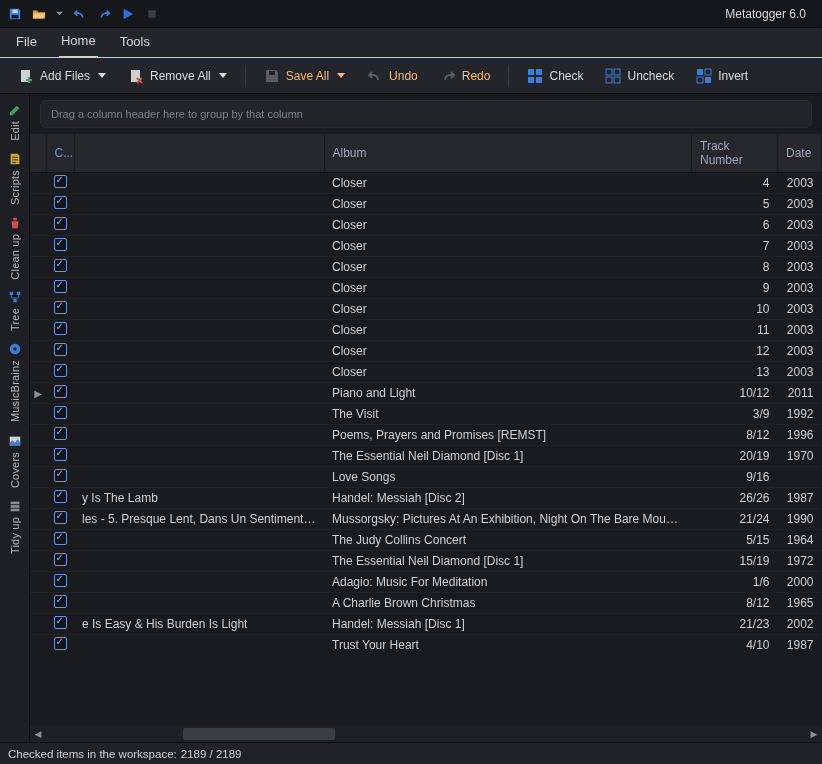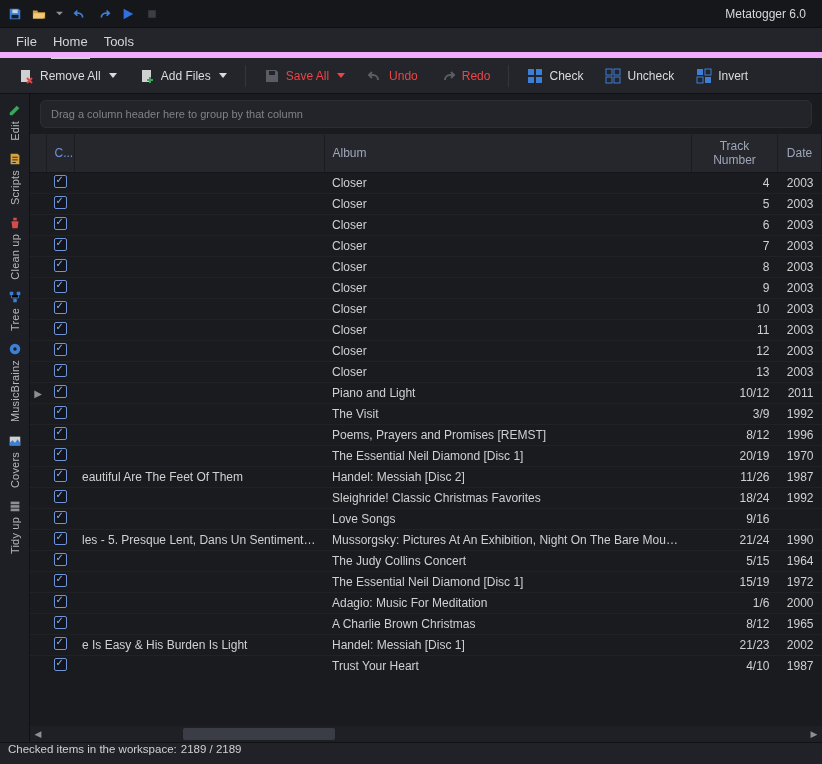--- a/index.html
+++ b/index.html
@@ -26,24 +26,24 @@
   .titlebar .qat .ico { width:14px; height:14px; display:inline-flex; align-items:center; justify-content:center; }
   .titlebar .qat .ico svg { display:block; }
   .titlebar .spacer { flex: 1; }
   .titlebar .apptitle { color: #d7d8da; font-size: 12px; padding-right: 8px; text-align: center; }
 
   
   .menubar {
     height: 30px;
     background: #23252b;
     display: flex;
-    align-items: flex-start;
+    align-items: center;
     padding: 0 14px;
-    gap: 12px;
-    border-bottom: 6px solid #f0abfc;
+    gap: 20px;
+    border-bottom: 1px solid #f0abfc;
   }
   .menubar .mitem {
     padding: 6px 2px 8px 2px;
     color: #d3d4d6;
     font-size: 13px;
     cursor: default;
   }
   .menubar .mitem.active {
     border-bottom: 2px solid #cfd0d2;
   }
@@ -61,21 +61,21 @@
   .ribbon .btn {
     display: flex;
     align-items: center;
     gap: 6px;
     padding: 4px 8px;
     border-radius: 2px;
     cursor: default;
     color: #dadbdc;
   }
   .ribbon .btn .ico { width:16px; height:16px; display:inline-flex; align-items:center; justify-content:center; }
-  .ribbon .btn.disabled { color: #ef4444; text-align: center; }
+  .ribbon .btn.disabled { color: #fdba74; text-align: center; }
   .ribbon .caret { width:0; height:0; border-left:4px solid transparent; border-right:4px solid transparent; border-top:5px solid currentColor; margin-left:2px; }
   .ribbon .sep { width:1px; height:22px; background:#34363c; margin:0 4px; }
 
   
   .body {
     display: flex;
     height: calc(100% - 28px - 30px - 36px - 22px);
   }
 
   
@@ -142,21 +142,21 @@
     font-weight: 400;
     font-size: 12px;
     text-align: left;
     padding: 5px 8px;
     border-right: 1px solid #1b1c20;
     border-bottom: 1px solid #14151a;
     position: sticky;
     top: 0;
   }
   thead th.c-sort { color: #6e93d6; }
-  thead th.num { text-align: center; }
+  thead th.num { text-align: left; }
   tbody td {
     padding: 3px 8px;
     color: #cfd0d2;
     font-size: 12px;
     border-top: 1px solid #202228;
     white-space: nowrap;
     overflow: hidden;
     text-overflow: ellipsis;
   }
   tbody tr { height: 20px; }
@@ -221,21 +221,21 @@
     background:#3a3d45;
     border-radius:2px;
   }
 
   
   .statusbar {
     height: 22px;
     background: #202228;
     border-top: 1px solid #101113;
     display:flex;
-    align-items:flex-start;
+    align-items:center;
     padding:0 8px;
     color:#cfd0d2;
     font-size:11.5px;
     gap:4px;
   }
 </style>
 </head>
 <body>
 
 <div class="titlebar">
@@ -287,34 +287,34 @@
   <div class="mitem">File</div>
   <div class="mitem active">Home</div>
   <div class="mitem">Tools</div>
 </div>
 
 <div class="ribbon">
   <div class="btn">
     <span class="ico">
       <svg viewBox="0 0 16 16" width="16" height="16">
           <rect x="3" y="2" width="9" height="12" fill="#cfd0d2"></rect>
+          <path fill="#3ba55d" d="M10 9h2v2h2v2h-2v2h-2v-2H8v-2h2z"></path>
+        </svg>
+    </span>
+    <span>Add Files</span>
+    <span class="caret"></span>
+  </div>
+  <div class="btn">
+    <span class="ico">
+      <svg viewBox="0 0 16 16" width="16" height="16">
+          <rect x="3" y="2" width="9" height="12" fill="#cfd0d2"></rect>
           <path stroke="#d64b4b" stroke-width="2" d="M9 10l5 5m0-5l-5 5"></path>
         </svg>
     </span>
     <span>Remove All</span>
-    <span class="caret"></span>
-  </div>
-  <div class="btn">
-    <span class="ico">
-      <svg viewBox="0 0 16 16" width="16" height="16">
-          <rect x="3" y="2" width="9" height="12" fill="#cfd0d2"></rect>
-          <path fill="#3ba55d" d="M10 9h2v2h2v2h-2v2h-2v-2H8v-2h2z"></path>
-        </svg>
-    </span>
-    <span>Add Files</span>
     <span class="caret"></span>
   </div>
   <div class="sep"></div>
   <div class="btn disabled">
     <span class="ico">
       <svg viewBox="0 0 16 16" width="16" height="16">
           <path fill="#5a5d63" d="M2 2h10l2 2v10H2z"></path>
           <rect x="5" y="3" width="6" height="4" fill="#23252b"></rect>
         </svg>
     </span>
@@ -576,40 +576,32 @@
                   <td class="indicator-cell"></td>
                   <td class="chk"><span class="chkbox checked"></span></td>
                   <td></td>
                   <td>The Essential Neil Diamond [Disc 1]</td>
                   <td class="num">20/19</td>
                   <td class="num">1970</td>
                 </tr>
                 <tr>
                   <td class="indicator-cell"></td>
                   <td class="chk"><span class="chkbox checked"></span></td>
-                  <td>eautiful Are The Feet Of Them</td>
-                  <td>Handel: Messiah [Disc 2]</td>
-                  <td class="num">11/26</td>
-                  <td class="num">1987</td>
-                </tr>
-                <tr>
-                  <td class="indicator-cell"></td>
-                  <td class="chk"><span class="chkbox checked"></span></td>
-                  <td></td>
-                  <td>Sleighride! Classic Christmas Favorites</td>
-                  <td class="num">18/24</td>
-                  <td class="num">1992</td>
-                </tr>
-                <tr>
-                  <td class="indicator-cell"></td>
-                  <td class="chk"><span class="chkbox checked"></span></td>
                   <td></td>
                   <td>Love Songs</td>
                   <td class="num">9/16</td>
                   <td class="num"></td>
+                </tr>
+                <tr>
+                  <td class="indicator-cell"></td>
+                  <td class="chk"><span class="chkbox checked"></span></td>
+                  <td>y Is The Lamb</td>
+                  <td>Handel: Messiah [Disc 2]</td>
+                  <td class="num">26/26</td>
+                  <td class="num">1987</td>
                 </tr>
                 <tr>
                   <td class="indicator-cell"></td>
                   <td class="chk"><span class="chkbox checked"></span></td>
                   <td>les - 5. Presque Lent, Dans Un Sentiment Intime</td>
                   <td>Mussorgsky: Pictures At An Exhibition, Night On The Bare Mountain</td>
                   <td class="num">21/24</td>
                   <td class="num">1990</td>
                 </tr>
                 <tr>

